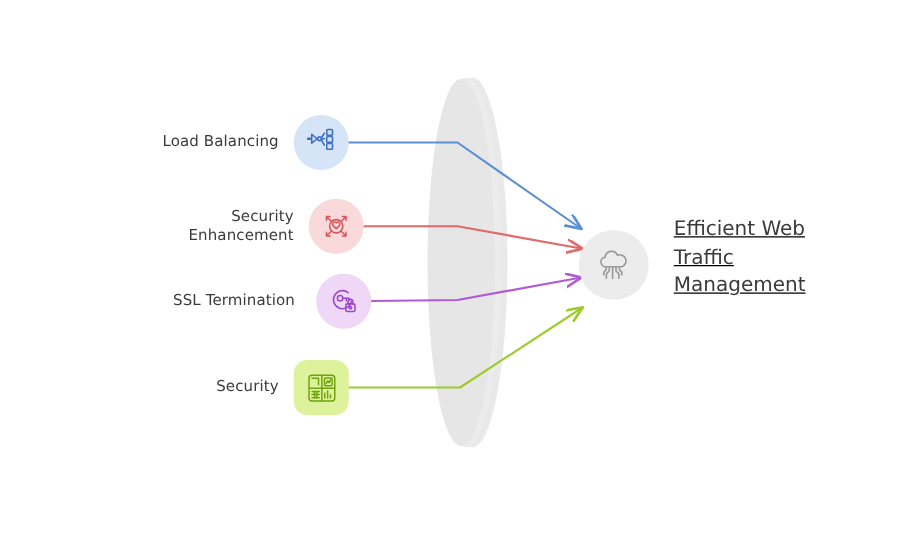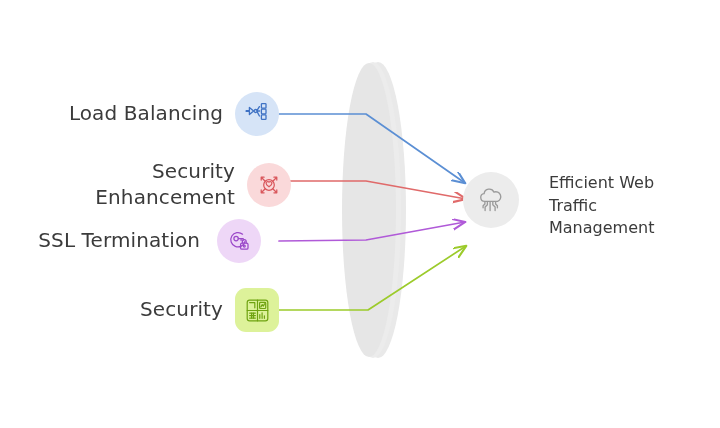--- a/index.html
+++ b/index.html
@@ -24,21 +24,21 @@
   
   .feature-row {
     position: absolute;
     display: flex;
     align-items: center;
     justify-content: flex-end;
     gap: 12px;
   }
   .feature-label {
     font-family: "DejaVu Sans", sans-serif;
-    font-size: 20px;
+    font-size: 12px;
     line-height: 1.28;
     color: #3b3b3b;
     text-align: right;
     letter-spacing: .1px;
     white-space: pre-line;
   }
   .icon-badge {
     width: 44px;
     height: 44px;
     flex: 0 0 44px;
@@ -63,22 +63,23 @@
     top: 58px;
     width: 74px;
     height: 304px;
   }
   
   #outcome {
     position: absolute;
     left: 463px;
     top: 172px;
     display: flex;
-    align-items: flex-start;
-    gap: 30px;
+    align-items: flex-end;
+    gap: 20px;
+    text-decoration: underline;
   }
   #outcome-badge {
     width: 56px; height: 56px;
     flex: 0 0 56px;
     border-radius: 50%;
     background: #ececec;
     display: flex;
     align-items: center;
     justify-content: center;
   }
@@ -151,21 +152,21 @@
         <circle cx="13" cy="13" r="5.3"></circle>
         <path d="M13 10.1 c1.1-1.1 2.9-.3 2.9 1.1 0 1.5-2.2 3.1-2.9 3.6 -0.7-0.5-2.9-2.1-2.9-3.6 0-1.4 1.8-2.2 2.9-1.1Z"></path>
         <path d="M9.2 9.2 L5.2 5.2 M5.2 5.2 H8.1 M5.2 5.2 V8.1"></path>
         <path d="M16.8 9.2 L20.8 5.2 M20.8 5.2 H17.9 M20.8 5.2 V8.1"></path>
         <path d="M9.2 16.8 L5.2 20.8 M5.2 20.8 H8.1 M5.2 20.8 V17.9"></path>
         <path d="M16.8 16.8 L20.8 20.8 M20.8 20.8 H17.9 M20.8 20.8 V17.9"></path>
       </svg>
     </div>
   </div>
 
-  <div class="feature-row" style="left:22px; top:219px; width:239px;gap:17px;">
+  <div class="feature-row" style="left:58px; top:219px; width:239px;gap:17px;">
     <div class="feature-label">SSL Termination</div>
     <div class="icon-badge">
       <div class="halo" style="background:#eed7f7"></div>
       <svg width="26" height="26" viewBox="0 0 26 26" fill="none" stroke="#9b49c9" stroke-width="1.25" stroke-linecap="round" stroke-linejoin="round">
         <path d="M16.6 6.2 A7.2 7.2 0 1 0 19 13.4"></path>
         <circle cx="10.1" cy="10.6" r="2.2"></circle>
         <path d="M12.3 10.6 H17.2 M15.1 10.6 V12.6 M17.2 10.6 V12.2"></path>
         <rect x="14.6" y="15.1" width="7.4" height="6.1" rx="1.3"></rect>
         <path d="M16.4 15.1 v-1.7 a1.9 1.9 0 0 1 3.8 0 v1.7"></path>
         <circle cx="18.3" cy="18.1" r="0.95"></circle>

